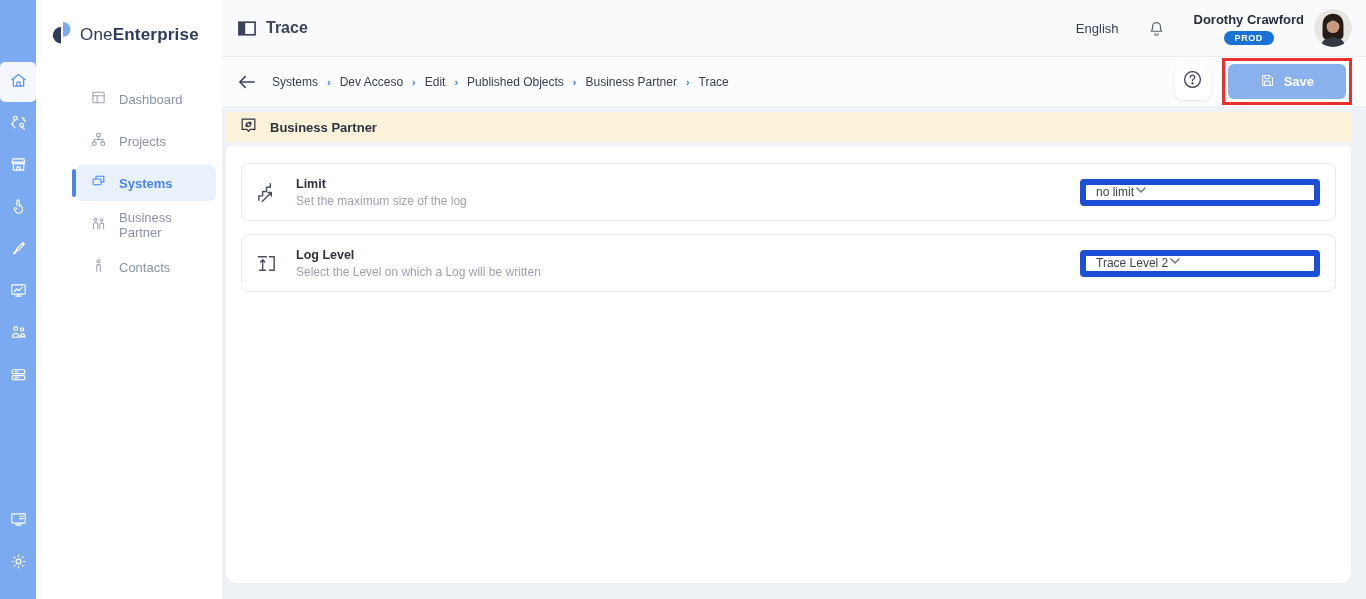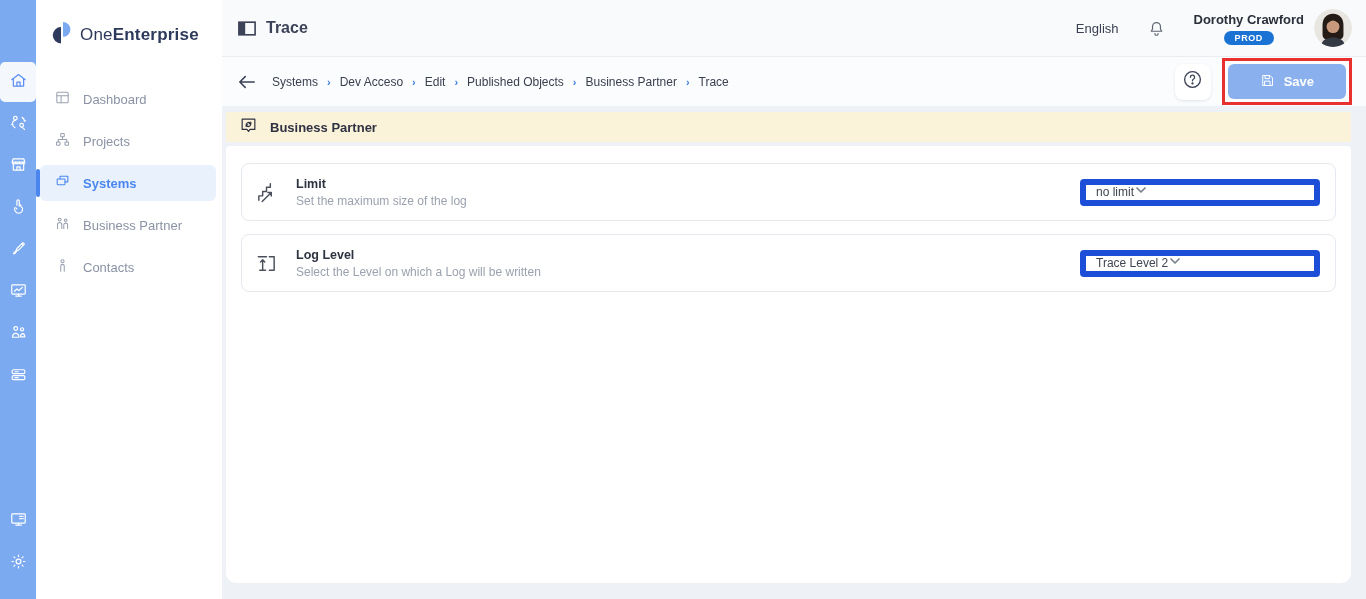--- a/index.html
+++ b/index.html
@@ -16,21 +16,21 @@
   .rail-item svg { width:19px; height:19px; stroke:currentColor; fill:none;
     stroke-width:1.5; stroke-linecap:round; stroke-linejoin:round; }
   .rail-spacer { margin-top:auto; }
 
   
   .sidebar { width:186px; background:#ffffff; flex-shrink:0; display:flex;
     flex-direction:column; }
   .logo { display:flex; align-items:center; gap:4px; padding:18px 10px 22px 12px; }
   .logo-text { font-size:17px; color:#2e3a5c; letter-spacing:.2px; }
   .logo-text b { font-weight:700; }
-  .menu { display:flex; flex-direction:column; padding-top:4px; }
+  .menu { display:flex; flex-direction:column; padding-top:4px;padding-left:36px; }
   .menu-item { position:relative; display:flex; align-items:center; gap:12px;
     height:36px; margin:3px 6px 3px 4px; padding-left:14px; border-radius:6px;
     color:#8a92a4; font-size:13px; cursor:pointer; }
   .menu-item svg { width:17px; height:17px; stroke:currentColor; fill:none;
     stroke-width:1.5; stroke-linecap:round; stroke-linejoin:round; color:#9aa1b0; }
   .menu-item.active { background:#e9f1fd; color:#4a86ee; font-weight:700; }
   .menu-item.active svg { color:#4a86ee; }
   .menu-item.active::before { content:""; position:absolute; left:-4px; top:4px;
     bottom:4px; width:4px; background:#4a86ee; border-radius:2px; }
 

